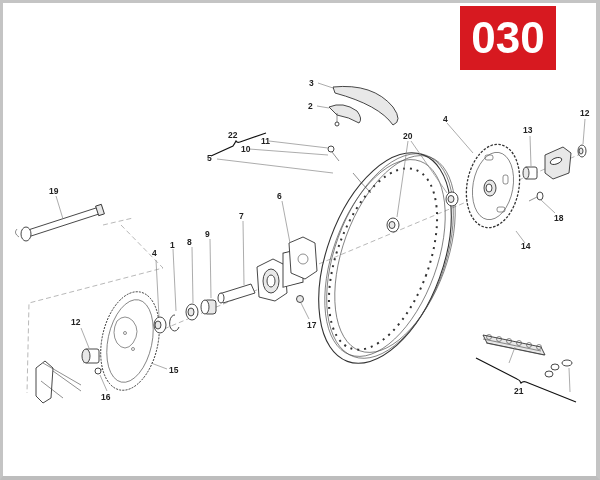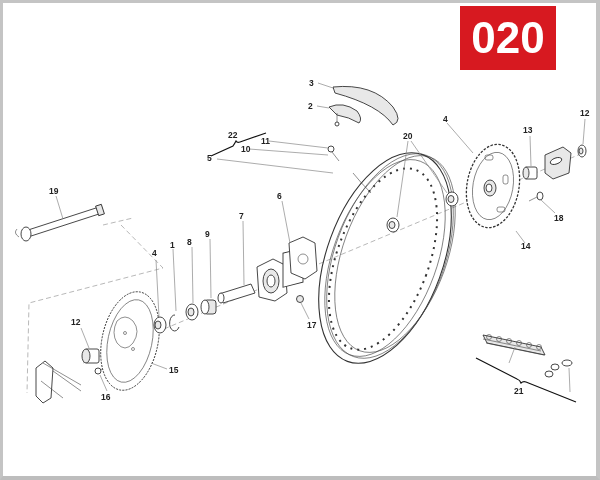--- a/index.html
+++ b/index.html
@@ -23,21 +23,21 @@
   .part { stroke:#333; stroke-width:0.9; fill:#fff; }
   .partg { stroke:#333; stroke-width:0.9; fill:#e8e8e8; }
   .thin { stroke:#444; stroke-width:0.6; fill:none; }
   .brace { stroke:#111; stroke-width:1.2; fill:none; }
 </style>
 </head>
 <body>
 
 <div class="frame">
 
-  <div class="badge">020</div>
+  <div class="badge">030</div>
 
   <svg width="600" height="480" viewBox="0 0 600 480">
 
     <line class="dash" x1="80" y1="360" x2="580" y2="150"></line>
     <line class="dash" x1="100" y1="222" x2="130" y2="215"></line>
     <polyline class="dash" points="118,222 160,265 26,300 24,390"></polyline>
 
     <g>
       <polygon class="part" points="22,228 96,204 99,210 25,234"></polygon>
       <rect class="partg" x="94" y="202" width="6" height="10" transform="rotate(-18 97 207)"></rect>

